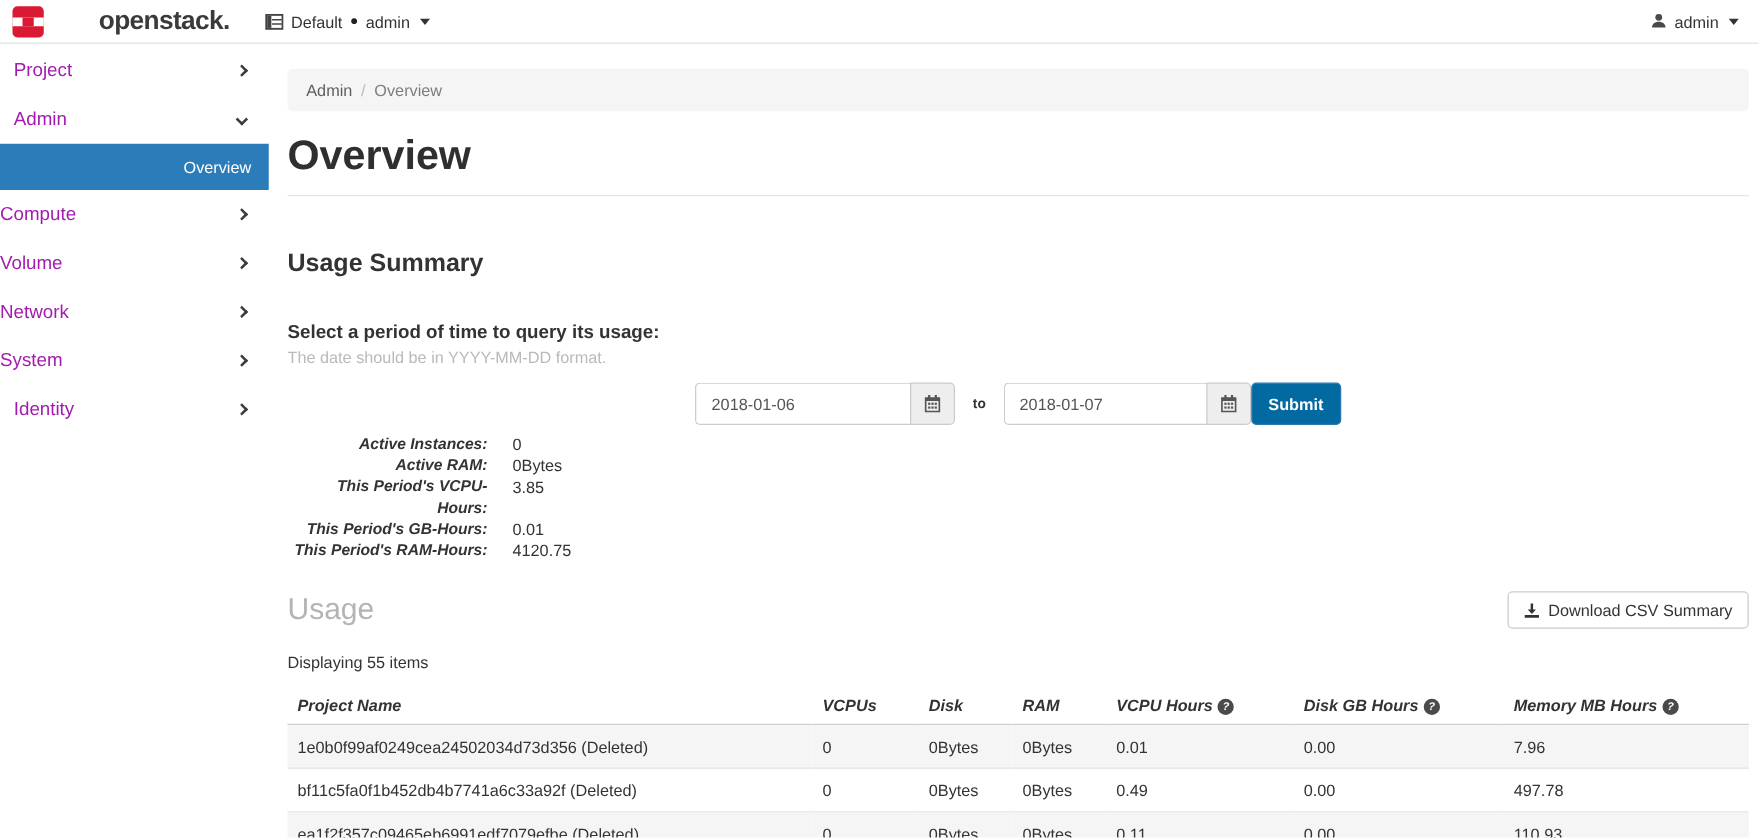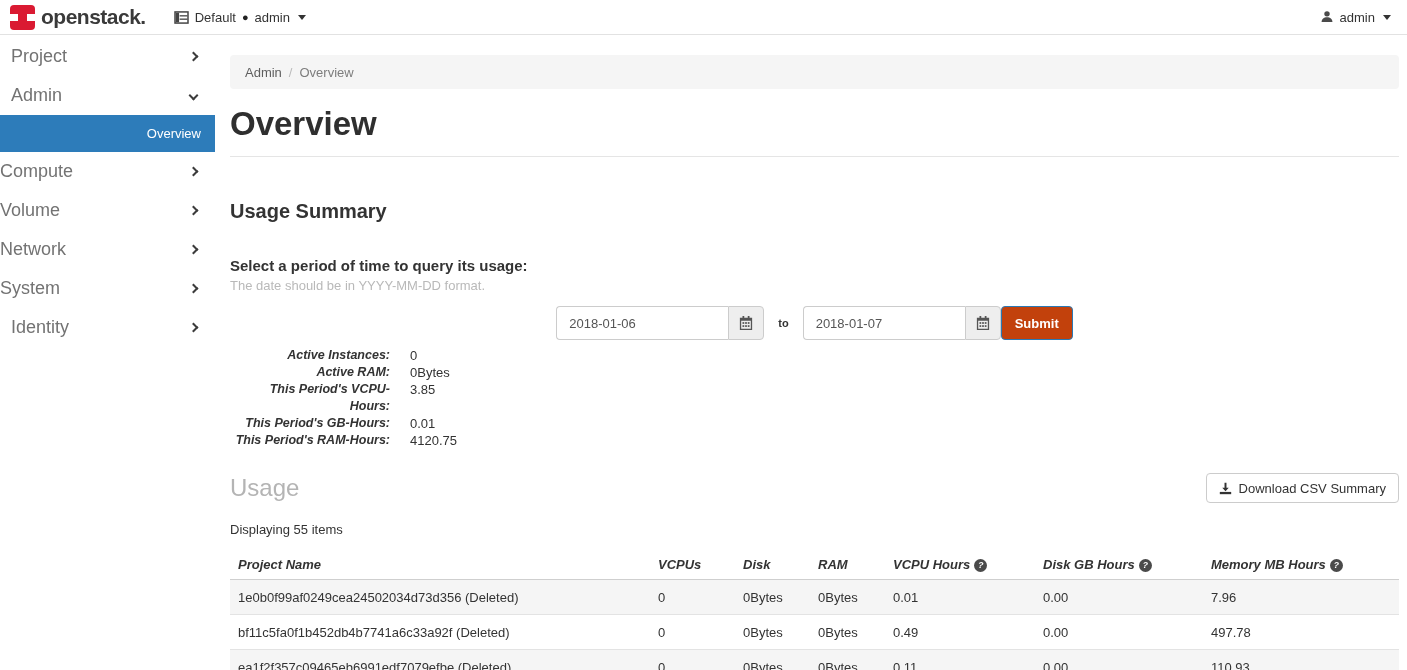--- a/index.html
+++ b/index.html
@@ -1,38 +1,38 @@
 <!DOCTYPE html>
 <html><head>
 <meta charset="utf-8">
 <style>
   * { margin:0; padding:0; box-sizing:border-box; }
   html,body { width:1407px; height:670px; overflow:hidden; background:#fff;
     font-family:"Liberation Sans", sans-serif; color:#333; }
 
   
   .topbar { height:35px; display:flex; align-items:center; border-bottom:1px solid #e2e2e2; background:#fff; }
-  .brand { display:flex; align-items:flex-start; margin-left:10px; cursor:pointer; }
+  .brand { display:flex; align-items:flex-start; margin-left:10px; cursor:pointer;gap:38px; }
   .logo { width:25px; height:25px; background:#da1a32; border-radius:4px; position:relative; }
   .logo::before { content:""; position:absolute; left:0; right:0; top:9px; height:7px; background:#fff; }
   .logo::after { content:""; position:absolute; left:8px; width:9px; top:9px; height:7px; background:#da1a32; }
   .wordmark { font-size:21px; font-weight:700; color:#3a3a3a; letter-spacing:-0.5px; margin-left:6px; }
   .ctx { display:flex; align-items:center; margin-left:28px; font-size:13px; color:#333; cursor:pointer; gap:6px; }
   .bullet { font-size:11px; color:#222; }
   .caret { display:inline-block; width:0; height:0; border-left:4px solid transparent; border-right:4px solid transparent; border-top:5px solid #333; margin-left:2px; }
   .spacer { flex:1; }
   .usermenu { display:flex; align-items:center; gap:6px; font-size:13px; margin-right:16px; cursor:pointer; }
 
   
   .layout { display:flex; height:635px; }
   .sidebar { width:215px; flex:0 0 215px; padding-top:2px; }
   .content { flex:1; padding:0 8px 0 15px; }
 
   
-  .nav-item { position:relative; height:39px; display:flex; align-items:center; font-size:18px; color:#737373; cursor:pointer; }
+  .nav-item { position:relative; height:39px; display:flex; align-items:center; font-size:15px; color:#a21caf; cursor:pointer; }
   .nav-item.top { padding-left:11px; }
   .nav-item.sub { padding-right:88px; }
   .chev { position:absolute; right:18px; width:7px; height:7px; border-right:2px solid #3c3c3c; border-bottom:2px solid #3c3c3c; }
   .chev.right { transform:rotate(-45deg); }
   .chev.down  { transform:rotate(45deg); top:16px; }
   .nav-active { height:37px; background:#2d7cba; display:flex; align-items:center; justify-content:flex-end; padding-right:14px; color:#fff; font-size:13px; cursor:pointer; }
 
   
   .breadcrumb { margin-top:20px; height:34px; background:#f5f5f5; border-radius:4px; display:flex; align-items:center; padding:0 15px; font-size:13px; }
   .bc-link { color:#5e5e5e; cursor:pointer; }
@@ -43,21 +43,21 @@
 
   
   h2.section { margin-top:43px; font-size:20px; font-weight:700; color:#333; }
   h3.prompt { margin-top:34px; font-size:15px; font-weight:700; color:#333; }
   .hint { margin-top:4px; font-size:13px; color:#b9b9b9; }
   .date-form { margin-top:13px; display:flex; align-items:center;justify-content:center; }
   .igroup { display:flex; height:34px; }
   .igroup input { border:1px solid #ccc; border-right:none; border-radius:4px 0 0 4px; padding:0 12px; font-size:13px; color:#555; outline:none; font-family:"Liberation Sans", sans-serif; }
   .addon { width:36px; border:1px solid #ccc; border-radius:0 4px 4px 0; background:#eee; display:flex; align-items:center; justify-content:center; cursor:pointer; }
   .to-label { margin:0 14px; font-size:11px; font-weight:700; color:#333; }
-  .btn-submit { margin-left:0; height:34px; padding:0 13px; background:#c2410c; border:1px solid #2a79b5; border-radius:4px; color:#fff; font-size:13px; font-weight:700; cursor:pointer; font-family:"Liberation Sans", sans-serif; }
+  .btn-submit { margin-left:0; height:34px; padding:0 13px; background:#0369a1; border:1px solid #2a79b5; border-radius:4px; color:#fff; font-size:13px; font-weight:700; cursor:pointer; font-family:"Liberation Sans", sans-serif; }
   .stats { margin-top:7px; }
   .stat-row { display:flex; line-height:17px; }
   .stat-label { width:160px; text-align:right; font-size:12.5px; font-weight:700; color:#333;font-style:italic; }
   .stat-value { margin-left:20px; font-size:13px; color:#333; }
 
   
   .usage-head { margin-top:24px; display:flex; align-items:center; justify-content:space-between; }
   .usage-title { font-size:24px; color:#b4b4b4; font-weight:400; }
   .btn-csv { display:flex; align-items:center; gap:7px; background:#fff; border:1px solid #ccc; border-radius:4px; height:30px; padding:0 12px; font-size:13px; color:#333; cursor:pointer; font-family:"Liberation Sans", sans-serif; }
   .count { margin-top:19px; font-size:13px; color:#333; }

